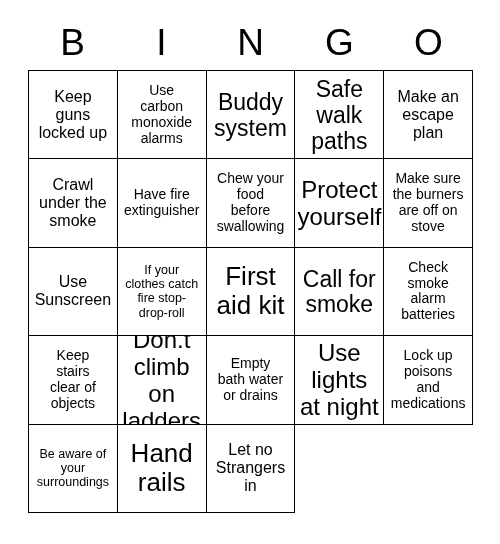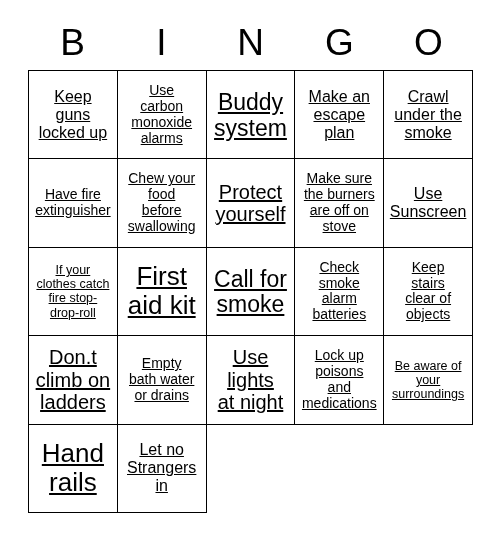--- a/index.html
+++ b/index.html
@@ -51,21 +51,20 @@
     top: 70px;
     width: 445px;
     height: 443px;
     display: grid;
     grid-template-columns: repeat(5, 1fr);
     grid-template-rows: repeat(5, 1fr);
     border-top: 1px solid #000;
     border-left: 1px solid #000;
     box-sizing: border-box;
     background: #ffffff;
-    text-decoration: underline;
   }
   .cell {
     border-right: 1px solid #000;
     border-bottom: 1px solid #000;
     box-sizing: border-box;
     display: flex;
     align-items: center;
     justify-content: center;
     text-align: center;
     padding: 1px 2px;
@@ -77,21 +76,21 @@
     width: 100%;
     line-height: 1.13;
     white-space: pre-line;
     word-break: normal;
   }
 
   
   .fs-xs   .cell-text { font-size: 12.5px; }
   .fs-sm   .cell-text { font-size: 14px; }
   .fs-md   .cell-text { font-size: 16px; }
-  .fs-lg   .cell-text { font-size: 20px; }
+  .fs-lg   .cell-text { font-size: 24px; }
   .fs-xl   .cell-text { font-size: 23px; }
   .fs-xxl  .cell-text { font-size: 26px; }
 </style>
 </head>
 <body>
 
 <div id="card">
 
   <div id="bingo-header">
     <div class="hdr-letter">B</div>
@@ -110,20 +109,25 @@
       <div class="cell fs-sm">
         <span class="cell-text">Use
 carbon
 monoxide
 alarms</span>
       </div>
       <div class="cell fs-xl">
         <span class="cell-text">Buddy
 system</span>
       </div>
+      <div class="cell fs-xl">
+        <span class="cell-text">Safe
+walk
+paths</span>
+      </div>
       <div class="cell fs-md">
         <span class="cell-text">Make an
 escape
 plan</span>
       </div>
       <div class="cell fs-md">
         <span class="cell-text">Crawl
 under the
 smoke</span>
       </div>

